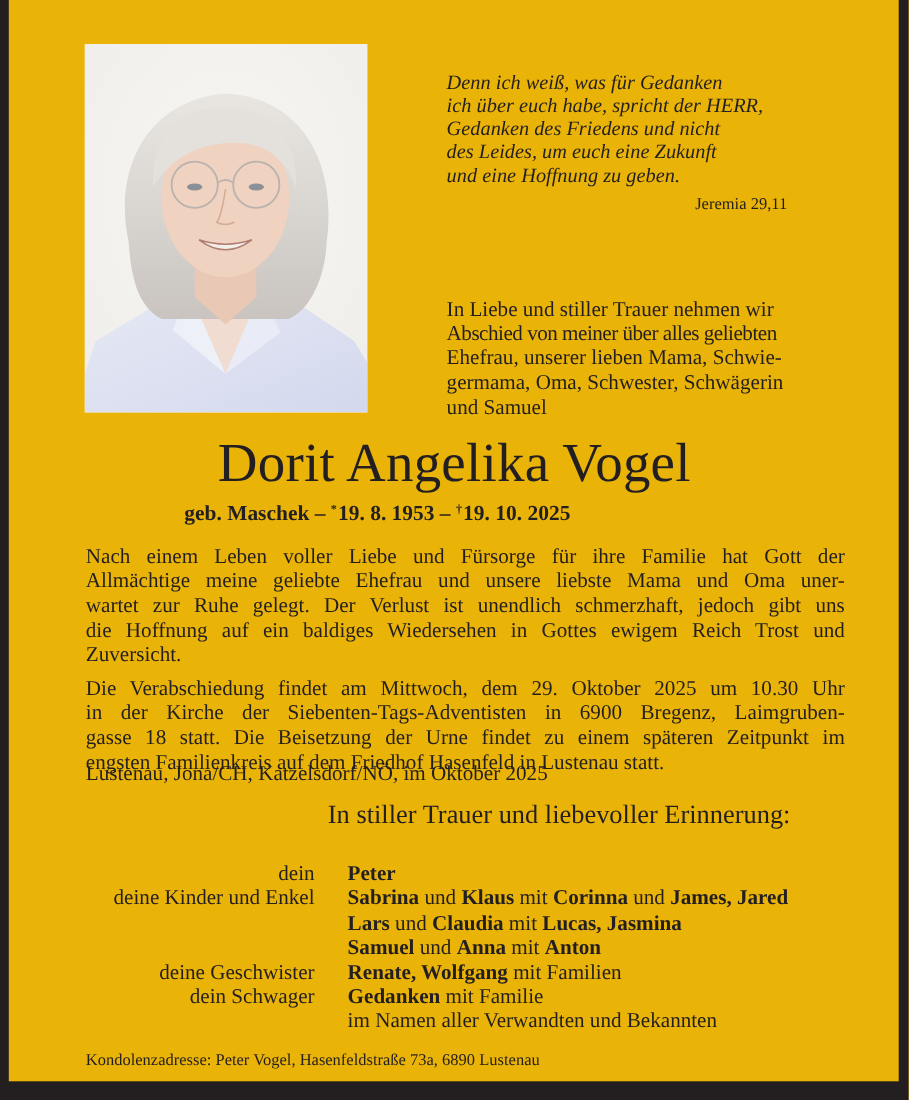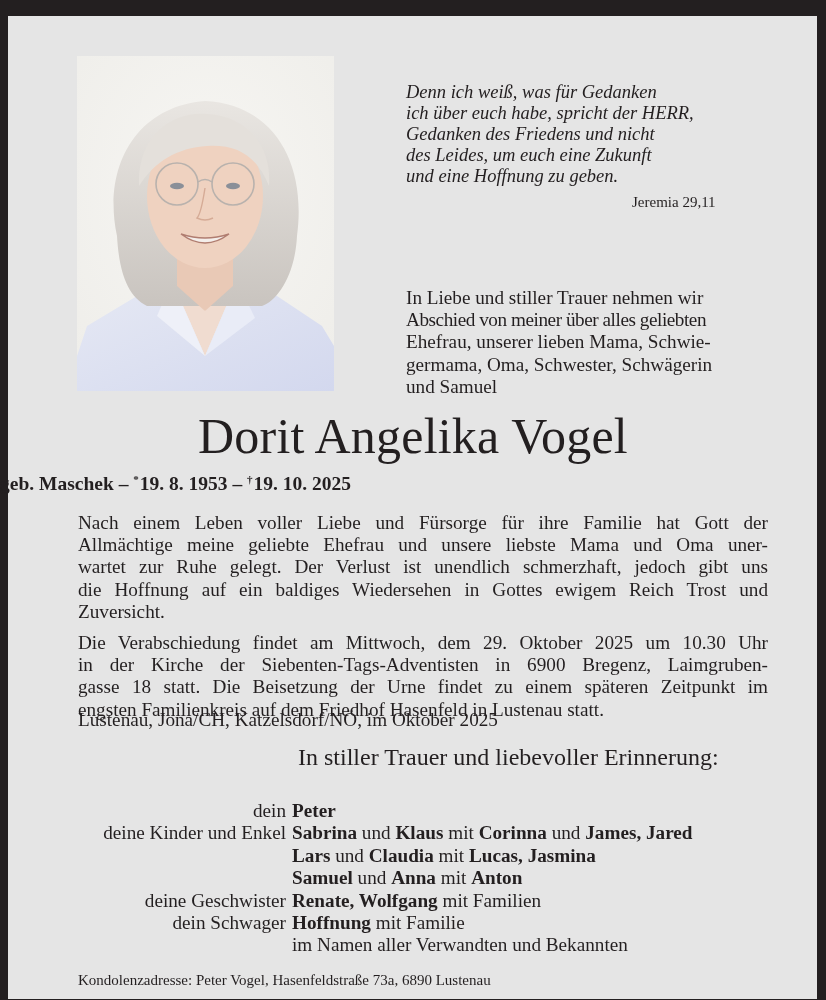--- a/index.html
+++ b/index.html
@@ -6,23 +6,23 @@
     body {
       width: 826px; height: 1000px;
       background: #231f20;
       position: relative;
       overflow: hidden;
       font-family: "DejaVu Serif", "Liberation Serif", serif;
       color: #231f20;
     }
     .page {
       position: absolute;
-      left: 8px; top: 16px;
+      left: 8px; top: 0;
       width: 809px; height: 983px;
-      background: #e5e5e5;
+      background: #eab308;
     }
     .photo {
       position: absolute;
       left: 69px; top: 40px;
       width: 257px; height: 335px;
       background: #f4f3f0;
       overflow: hidden;
     }
     .photo svg { display: block; width: 100%; height: 100%; }
 
@@ -63,20 +63,21 @@
       font-family: "Liberation Serif", serif;
       font-size: 50px;
       line-height: 56px;
       letter-spacing: 0.2px;
       color: #231f20;
     }
     .subtitle {
       position: absolute;
       left: 0; top: 451px;
       width: 686px;
+      text-align: center;
       font-family: "Liberation Serif", serif;
       font-weight: bold;
       font-size: 19.5px;
       line-height: 24px;
     }
     .subtitle sup { font-size: 11px; vertical-align: 7px; margin-right: 1px; }
 
     .para {
       position: absolute;
       left: 70px;
@@ -110,21 +111,21 @@
     }
 
     .mourners {
       position: absolute;
       left: 60px; top: 784px;
       width: 720px;
       font-family: "Liberation Serif", serif;
       font-size: 19.2px;
       line-height: 22.4px;
     }
-    .mrow { display: flex; white-space: nowrap; }
+    .mrow { display: flex; white-space: nowrap; gap: 24px; }
     .mrow .rel { width: 224px; text-align: right; padding-right: 6px; box-sizing: border-box; }
     .mrow .who { flex: 1; }
     .mrow .who b { font-weight: bold; }
 
     .address {
       position: absolute;
       left: 70px; top: 953px;
       font-family: "Liberation Serif", serif;
       font-size: 15px;
       line-height: 22px;
@@ -245,21 +246,21 @@
       <div class="mrow">
         <span class="rel"></span>
         <span class="who"><b>Samuel</b><span> und </span><b>Anna</b><span> mit </span><b>Anton</b></span>
       </div>
       <div class="mrow">
         <span class="rel">deine Geschwister</span>
         <span class="who"><b>Renate, Wolfgang</b><span> mit Familien</span></span>
       </div>
       <div class="mrow">
         <span class="rel">dein Schwager</span>
-        <span class="who"><b>Hoffnung</b><span> mit Familie</span></span>
+        <span class="who"><b>Gedanken</b><span> mit Familie</span></span>
       </div>
       <div class="mrow">
         <span class="rel"></span>
         <span class="who"><span>im Namen aller Verwandten und Bekannten</span></span>
       </div>
     </div>
 
   <div class="address">Kondolenzadresse: Peter Vogel, Hasenfeldstraße 73a, 6890 Lustenau</div>
 
 </div>

